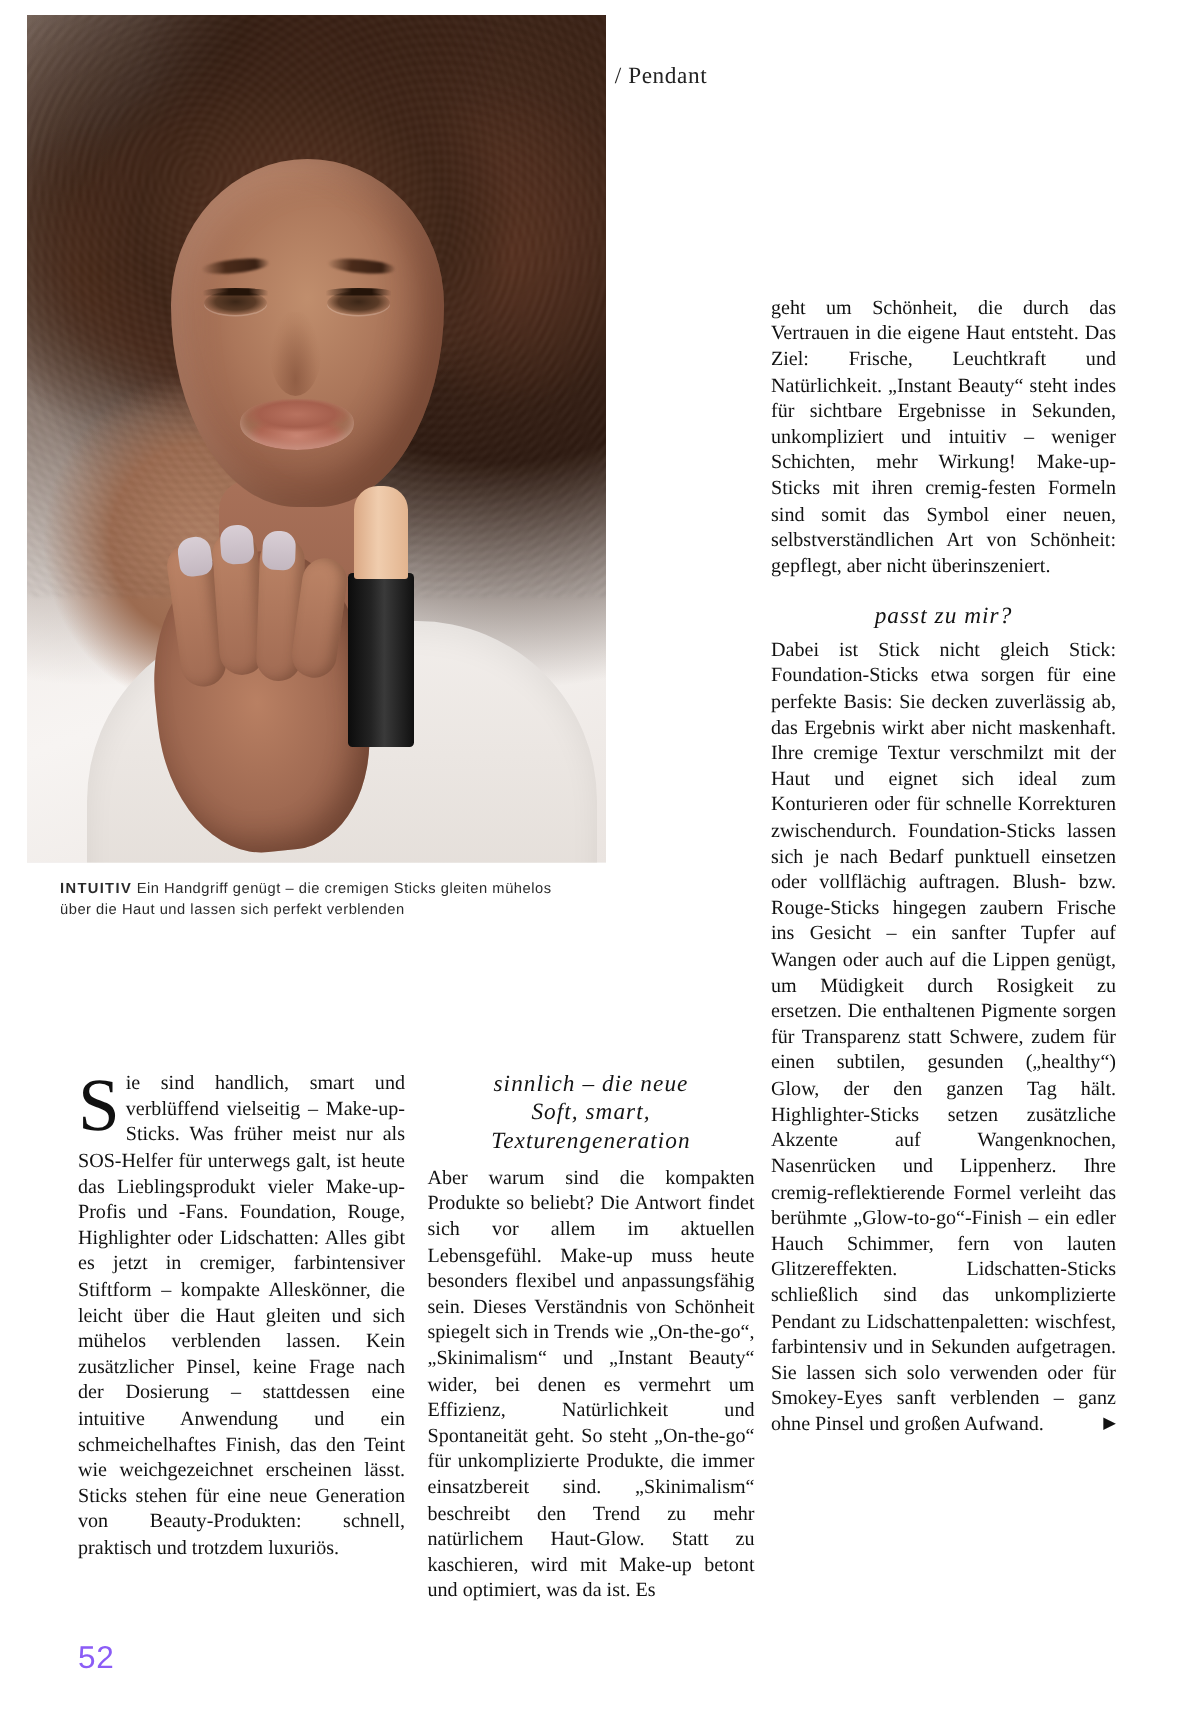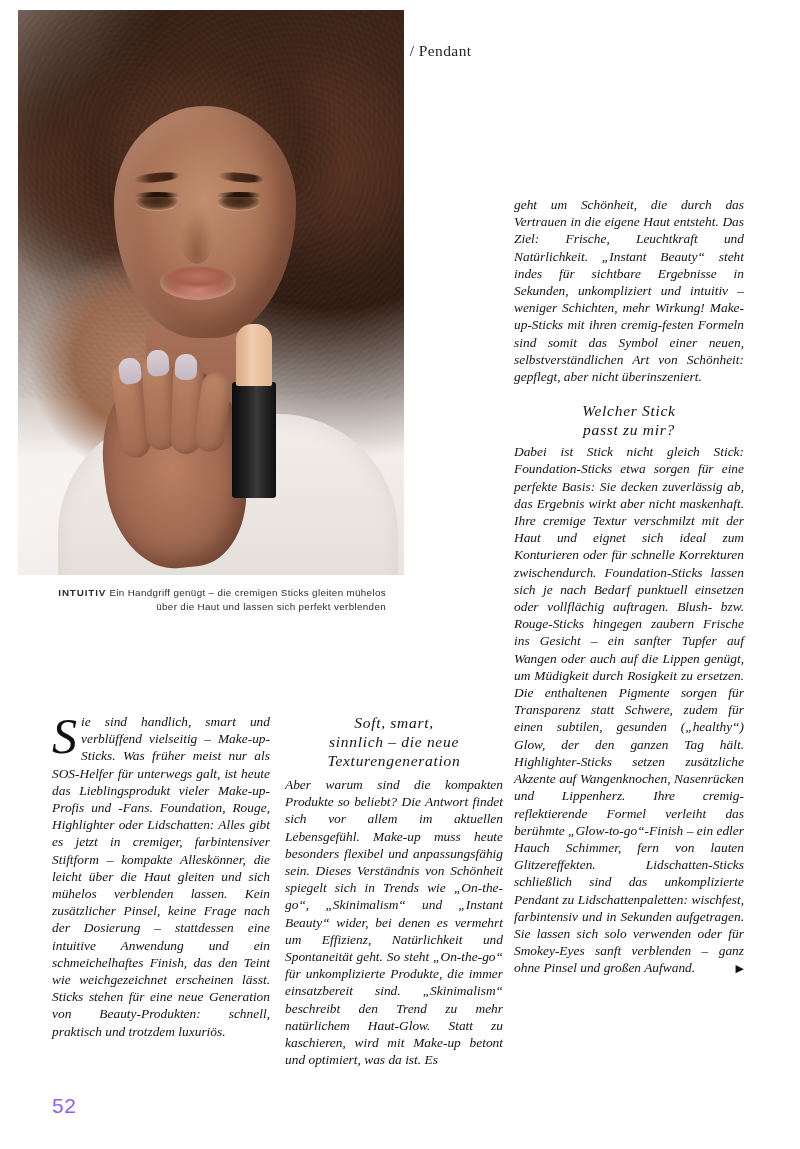--- a/index.html
+++ b/index.html
@@ -217,21 +217,21 @@
     height: 62px;
     background: linear-gradient(90deg, #dba985 0%, #f0cdae 45%, #e2b48f 100%);
     border-radius: 16px 16px 2px 2px;
   }
 
   .caption {
     position: absolute;
     left: 40px;
     top: 586px;
     width: 346px;
-    text-align: right;
+    text-align: left;
     font-family: "Liberation Sans", sans-serif;
     font-size: 9.8px;
     line-height: 13.5px;
     letter-spacing: 0.35px;
     color: #2b2b2b;
   }
   .caption b {
     letter-spacing: 0.9px;
     font-weight: 700;
   }
@@ -239,21 +239,21 @@
   
   .col {
     position: absolute;
     font-family: "Liberation Serif", serif;
     font-size: 13.4px;
     line-height: 17.2px;
     text-align: justify;
     color: #121212;
     hyphens: auto;
   }
-  .col p { margin: 0; font-style: italic; }
+  .col p { margin: 0; }
 
   #col1 { left: 52px;  top: 713px; width: 218px; }
   #col2 { left: 285px; top: 713px; width: 218px; }
   #col3 { left: 514px; top: 196px; width: 230px; }
 
   .dropcap-para {
     position: relative;
   }
   .dropcap {
     float: left;
@@ -340,31 +340,30 @@
     <b>INTUITIV</b>
     <span>Ein Handgriff genügt – die cremigen Sticks gleiten mühelos über die Haut und lassen sich perfekt verblenden</span>
   </div>
 
   <div class="col" id="col1">
     <p class="dropcap-para"><span class="dropcap">S</span><span>ie sind handlich, smart und verblüffend vielseitig – Make-up-Sticks. Was früher meist nur als SOS-Helfer für unterwegs galt, ist heute das Lieblingsprodukt vieler Make-up-Profis und -Fans. Foundation, Rouge, Highlighter oder Lidschatten: Alles gibt es jetzt in cremiger, farbintensiver Stiftform – kompakte Alleskönner, die leicht über die Haut gleiten und sich mühelos verblenden lassen. Kein zusätzlicher Pinsel, keine Frage nach der Dosierung – stattdessen eine intuitive Anwendung und ein schmeichelhaftes Finish, das den Teint wie weichgezeichnet erscheinen lässt. Sticks stehen für eine neue Generation von Beauty-Produkten: schnell, praktisch und trotzdem luxuriös.</span></p>
   </div>
 
   <div class="col" id="col2">
     <div class="subhead">
+      <div>sinnlich – die neue</div>
       <div>Soft, smart,</div>
-      <div>sinnlich – die neue</div>
       <div>Texturengeneration</div>
     </div>
     <p>Aber warum sind die kompakten Produkte so beliebt? Die Antwort findet sich vor allem im aktuellen Lebensgefühl. Make-up muss heute besonders flexibel und anpassungsfähig sein. Dieses Verständnis von Schönheit spiegelt sich in Trends wie „On-the-go“, „Skinimalism“ und „Instant Beauty“ wider, bei denen es vermehrt um Effizienz, Natürlichkeit und Spontaneität geht. So steht „On-the-go“ für unkomplizierte Produkte, die immer einsatzbereit sind. „Skinimalism“ beschreibt den Trend zu mehr natürlichem Haut-Glow. Statt zu kaschieren, wird mit Make-up betont und optimiert, was da ist. Es</p>
   </div>
 
   <div class="col" id="col3">
     <p>geht um Schönheit, die durch das Vertrauen in die eigene Haut entsteht. Das Ziel: Frische, Leuchtkraft und Natürlichkeit. „Instant Beauty“ steht indes für sichtbare Ergebnisse in Sekunden, unkompliziert und intuitiv – weniger Schichten, mehr Wirkung! Make-up-Sticks mit ihren cremig-festen Formeln sind somit das Symbol einer neuen, selbstverständlichen Art von Schönheit: gepflegt, aber nicht überinszeniert.</p>
     <div class="subhead">
-      <div>Welcher Stick</div>
       <div>passt zu mir?</div>
     </div>
     <p>Dabei ist Stick nicht gleich Stick: Foundation-Sticks etwa sorgen für eine perfekte Basis: Sie decken zuverlässig ab, das Ergebnis wirkt aber nicht maskenhaft. Ihre cremige Textur verschmilzt mit der Haut und eignet sich ideal zum Konturieren oder für schnelle Korrekturen zwischendurch. Foundation-Sticks lassen sich je nach Bedarf punktuell einsetzen oder vollflächig auftragen. Blush- bzw. Rouge-Sticks hingegen zaubern Frische ins Gesicht – ein sanfter Tupfer auf Wangen oder auch auf die Lippen genügt, um Müdigkeit durch Rosigkeit zu ersetzen. Die enthaltenen Pigmente sorgen für Transparenz statt Schwere, zudem für einen subtilen, gesunden („healthy“) Glow, der den ganzen Tag hält. Highlighter-Sticks setzen zusätzliche Akzente auf Wangenknochen, Nasenrücken und Lippenherz. Ihre cremig-reflektierende Formel verleiht das berühmte „Glow-to-go“-Finish – ein edler Hauch Schimmer, fern von lauten Glitzereffekten. Lidschatten-Sticks schließlich sind das unkomplizierte Pendant zu Lidschattenpaletten: wischfest, farbintensiv und in Sekunden aufgetragen. Sie lassen sich solo verwenden oder für Smokey-Eyes sanft verblenden – ganz ohne Pinsel und großen Aufwand.</p>
     <span class="arrow">▶</span>
   </div>
 
   <div class="folio">52</div>
 
 </div>
 

